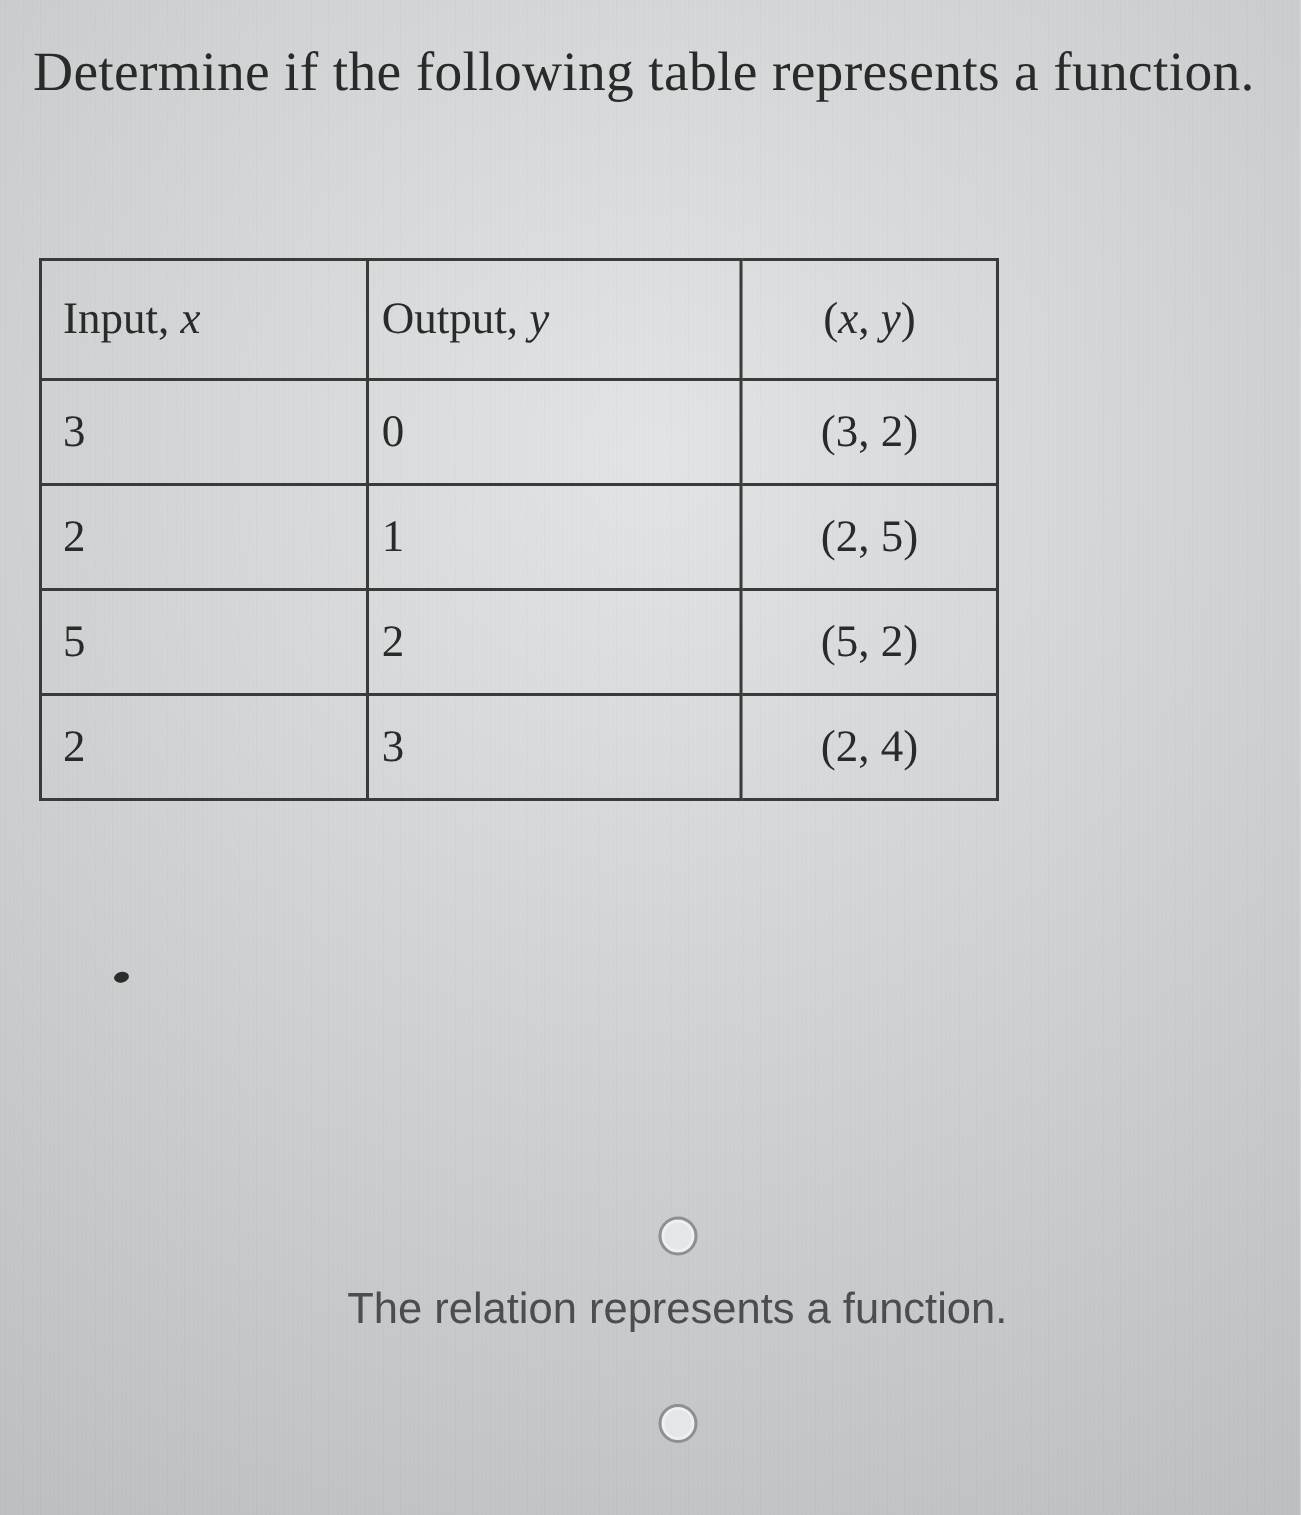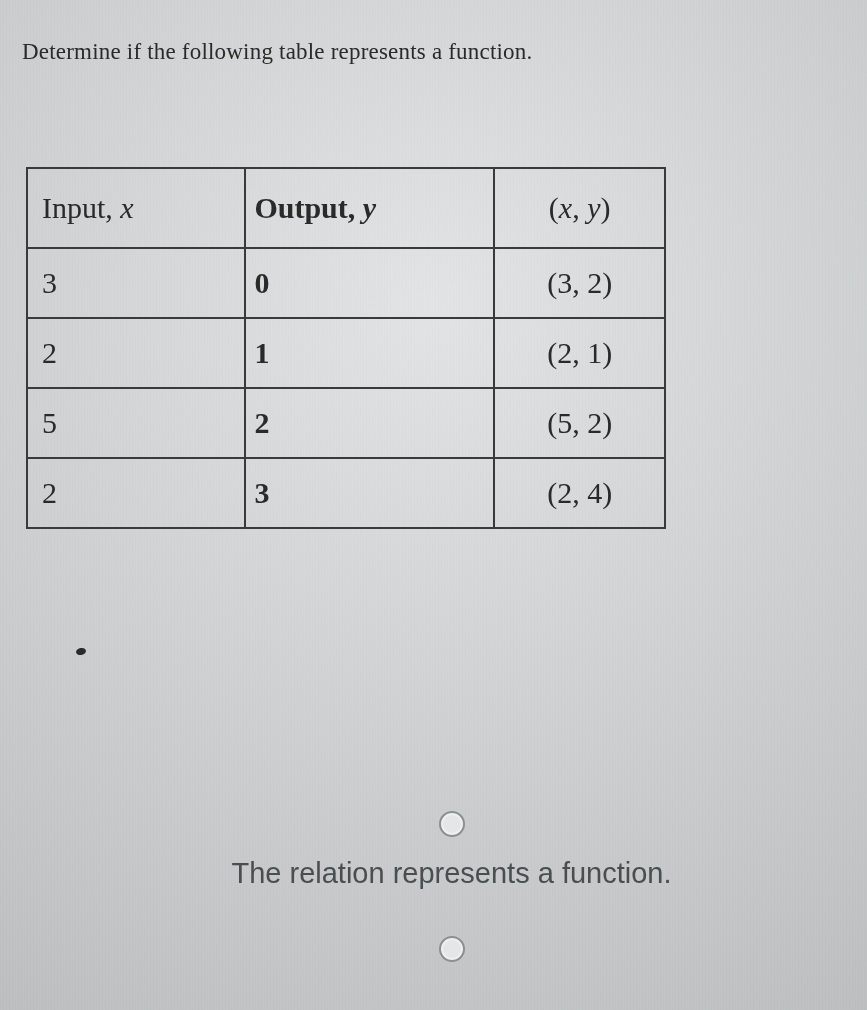--- a/index.html
+++ b/index.html
@@ -24,45 +24,44 @@
     pointer-events: none;
   }
   .page {
     position: relative;
     padding: 26px 20px 20px 22px;
     box-sizing: border-box;
     width: 100%;
     height: 100%;
   }
   .prompt {
-    font-size: 23px;
+    font-size: 37px;
     line-height: 1.25;
     margin-bottom: 100px;
     letter-spacing: 0.2px;
-    margin-top: 12px;
   }
   table.io {
     border-collapse: collapse;
     width: 640px;
     margin-left: 4px;
   }
   table.io th, table.io td {
     border: 2px solid #3a3a3a;
     font-weight: normal;
     font-size: 30px;
     text-align: left;
     vertical-align: middle;
     height: 70px;
     box-sizing: border-box;
   }
   table.io th {
     height: 80px;
   }
   table.io .col-x  { width: 215px; padding-left: 14px; }
-  table.io .col-y  { width: 245px; padding-left: 8px; font-weight: bold;  }
+  table.io .col-y  { width: 245px; padding-left: 8px;  }
   table.io .col-xy { width: 168px; text-align: center; padding: 0 6px; }
   .ital { font-style: italic; }
   .pair { white-space: nowrap; }
 
   .options {
     position: absolute;
     left: 56px;
     bottom: 48px;
     right: 20px;
     font-family: Arial, Helvetica, sans-serif;
@@ -111,21 +110,21 @@
       <th class="col-xy">(<span class="ital">x</span>, <span class="ital">y</span>)</th>
     </tr>
     <tr>
       <td class="col-x">3</td>
       <td class="col-y">0</td>
       <td class="col-xy pair">(3, 2)</td>
     </tr>
     <tr>
       <td class="col-x">2</td>
       <td class="col-y">1</td>
-      <td class="col-xy pair">(2, 1)</td>
+      <td class="col-xy pair">(2, 5)</td>
     </tr>
     <tr>
       <td class="col-x">5</td>
       <td class="col-y">2</td>
       <td class="col-xy pair">(5, 2)</td>
     </tr>
     <tr>
       <td class="col-x">2</td>
       <td class="col-y">3</td>
       <td class="col-xy pair">(2, 4)</td>

